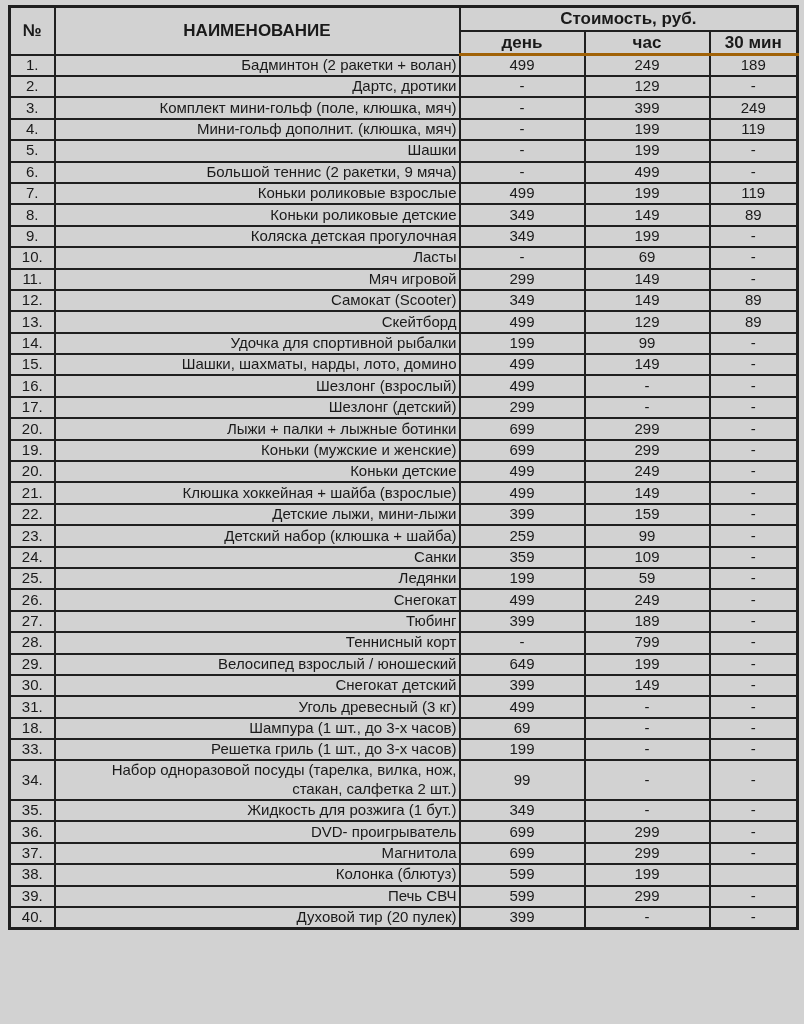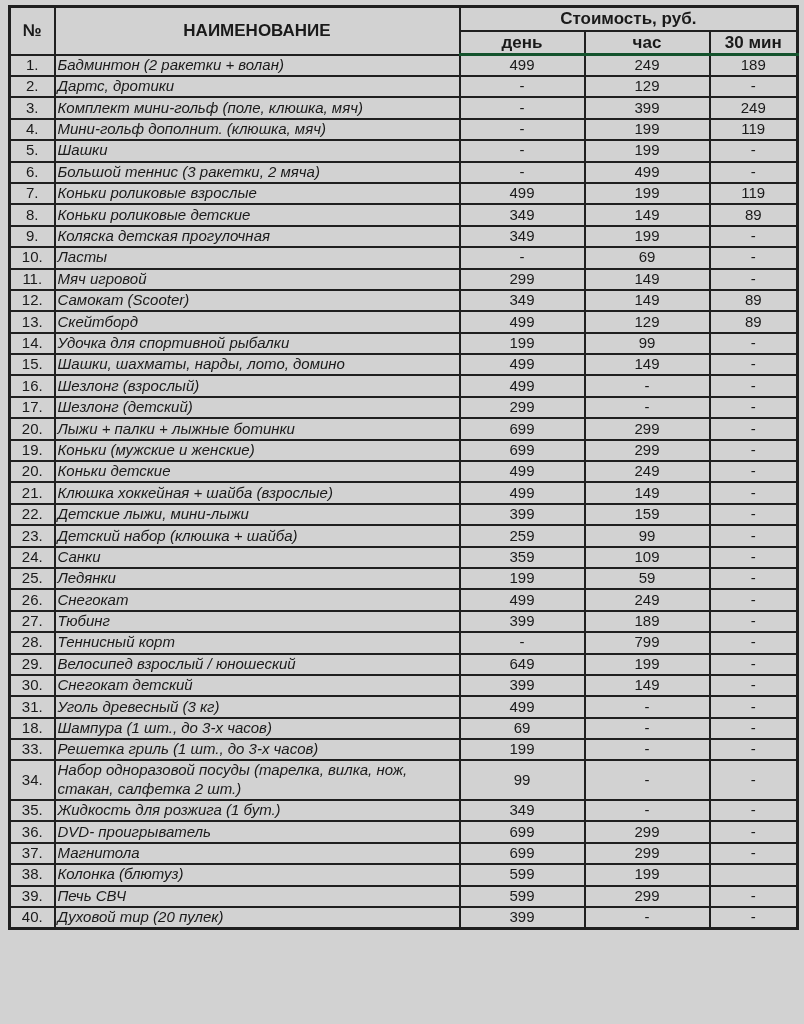--- a/index.html
+++ b/index.html
@@ -27,38 +27,38 @@
   .price-table col.c-hour { width: 125px; }
   .price-table col.c-half { width: 88px; }
 
   .price-table th, .price-table td {
     border: 2px solid #1f1f1f;
     background: #d2d2d2;
     overflow: hidden;
   }
   
   table.price-table { border: 3px solid #1f1f1f; }
-  .price-table thead tr:last-child th { border-bottom: 3px solid #14532d; }
+  .price-table thead tr:last-child th { border-bottom: 3px solid #a16207; }
 
   .price-table thead th {
     font-weight: bold;
     font-size: 17px;
     text-align: center;
     height: 24px;
     line-height: 1.15;
     padding: 1px 2px;
   }
   .price-table tbody td {
     font-size: 15px;
     height: 21.4px;
     padding: 0 2px;
     line-height: 1.25;
   }
   td.cell-num  { text-align: center; }
-  td.cell-name { text-align: left; padding-left: 10px; padding-right: 6px; font-style: italic; }
+  td.cell-name { text-align: right; padding-left: 10px; padding-right: 6px; }
   td.cell-val  { text-align: center; }
 </style>
 </head>
 <body>
 
 <div class="page">
   <table class="price-table">
     <colgroup>
       <col class="c-num">
         <col class="c-name">
@@ -114,21 +114,21 @@
   <tr>
     <td class="cell-num">5.</td>
     <td class="cell-name">Шашки</td>
     <td class="cell-val">-</td>
     <td class="cell-val">199</td>
     <td class="cell-val">-</td>
   </tr>
 
   <tr>
     <td class="cell-num">6.</td>
-    <td class="cell-name">Большой теннис (3 ракетки, 2 мяча)</td>
+    <td class="cell-name">Большой теннис (2 ракетки, 9 мяча)</td>
     <td class="cell-val">-</td>
     <td class="cell-val">499</td>
     <td class="cell-val">-</td>
   </tr>
 
   <tr>
     <td class="cell-num">7.</td>
     <td class="cell-name">Коньки роликовые взрослые</td>
     <td class="cell-val">499</td>
     <td class="cell-val">199</td>

